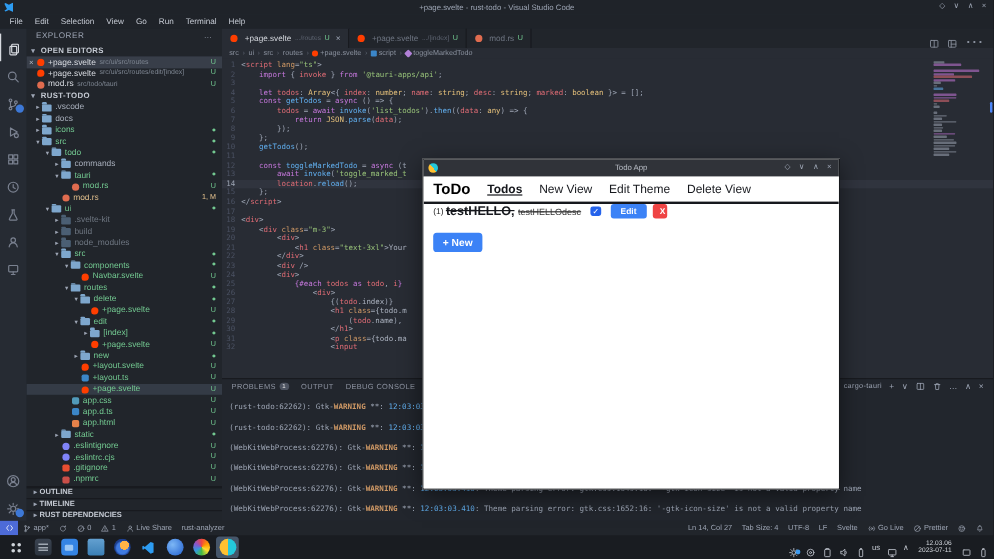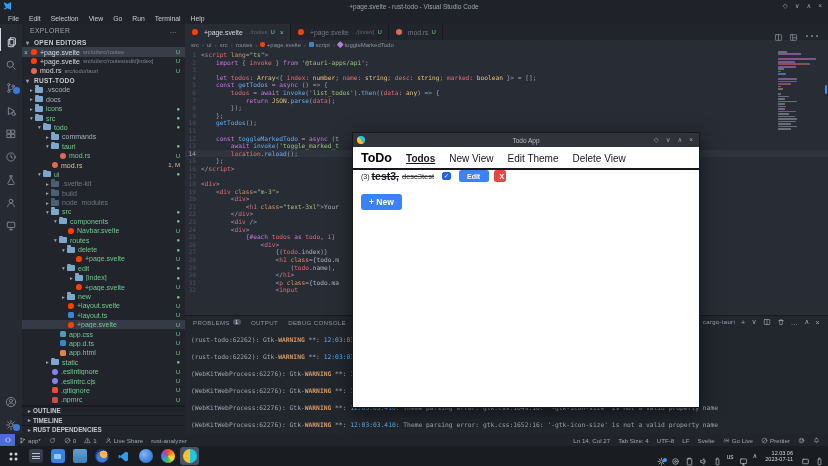--- a/index.html
+++ b/index.html
@@ -888,23 +888,23 @@
         <span class="todo-brand">ToDo</span>
         <span id="todo-links" style="display:flex;gap:14px;">
             <span class="todo-link active">Todos</span>
             <span class="todo-link">New View</span>
             <span class="todo-link">Edit Theme</span>
             <span class="todo-link">Delete View</span>
           </span>
       </div>
       <div id="todo-rows">
           <div class="todo-row">
-            <span class="t-num">(3)</span>
-            <span class="tname struck">test3,</span>
-            <span class="tdesc struck">desc3test</span>
+            <span class="t-num">(1)</span>
+            <span class="tname struck">testHELLO,</span>
+            <span class="tdesc struck">testHELLOdesc</span>
             <span class="chk checked">✓</span>
             <button class="btn-edit">Edit</button>
             <button class="btn-x">X</button>
           </div>
         </div>
       <button class="btn-new">+ New</button>
     </div>
   </div>
 
 </div>

